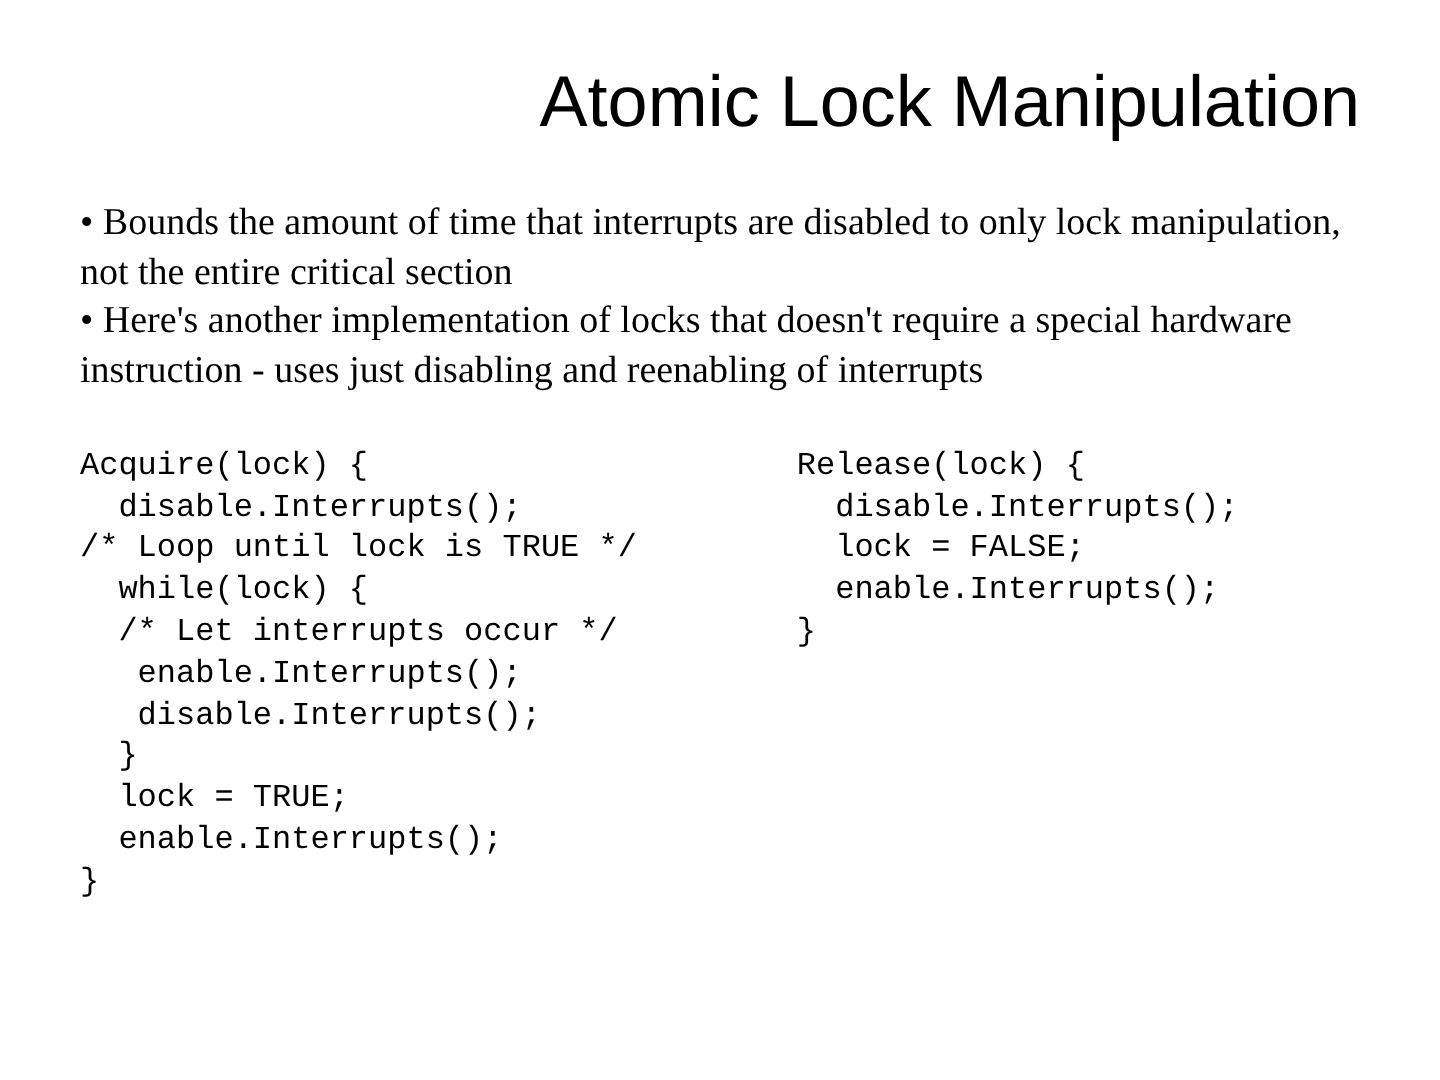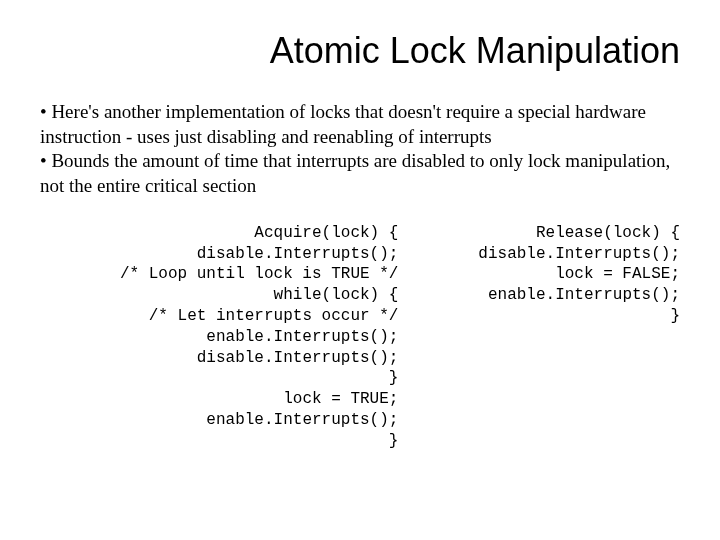--- a/index.html
+++ b/index.html
@@ -29,37 +29,36 @@
     }
     .bullet-item {
       margin-bottom: 0px;
     }
     .code-columns {
       display: flex;
       font-family: 'Courier New', Courier, monospace;
       font-size: 16px;
       line-height: 1.3;
       white-space: pre;
-      text-align: right;
     }
     .code-left {
       flex: 0 0 56%;
     }
     .code-right {
       flex: 0 0 44%;
     }
   </style>
 </head>
 <body>
 
 <h1 class="title">Atomic Lock Manipulation</h1>
 
 <div class="bullet-block">
+  <div class="bullet-item">• Bounds the amount of time that interrupts are disabled to only lock manipulation, not the entire critical section</div>
   <div class="bullet-item">• Here's another implementation of locks that doesn't require a special hardware instruction - uses just disabling and reenabling of interrupts</div>
-  <div class="bullet-item">• Bounds the amount of time that interrupts are disabled to only lock manipulation, not the entire critical section</div>
 </div>
 
 <div class="code-columns">
   <div class="code-left">Acquire(lock) {
   disable.Interrupts();
 /* Loop until lock is TRUE */
   while(lock) {
   /* Let interrupts occur */
    enable.Interrupts();
    disable.Interrupts();

